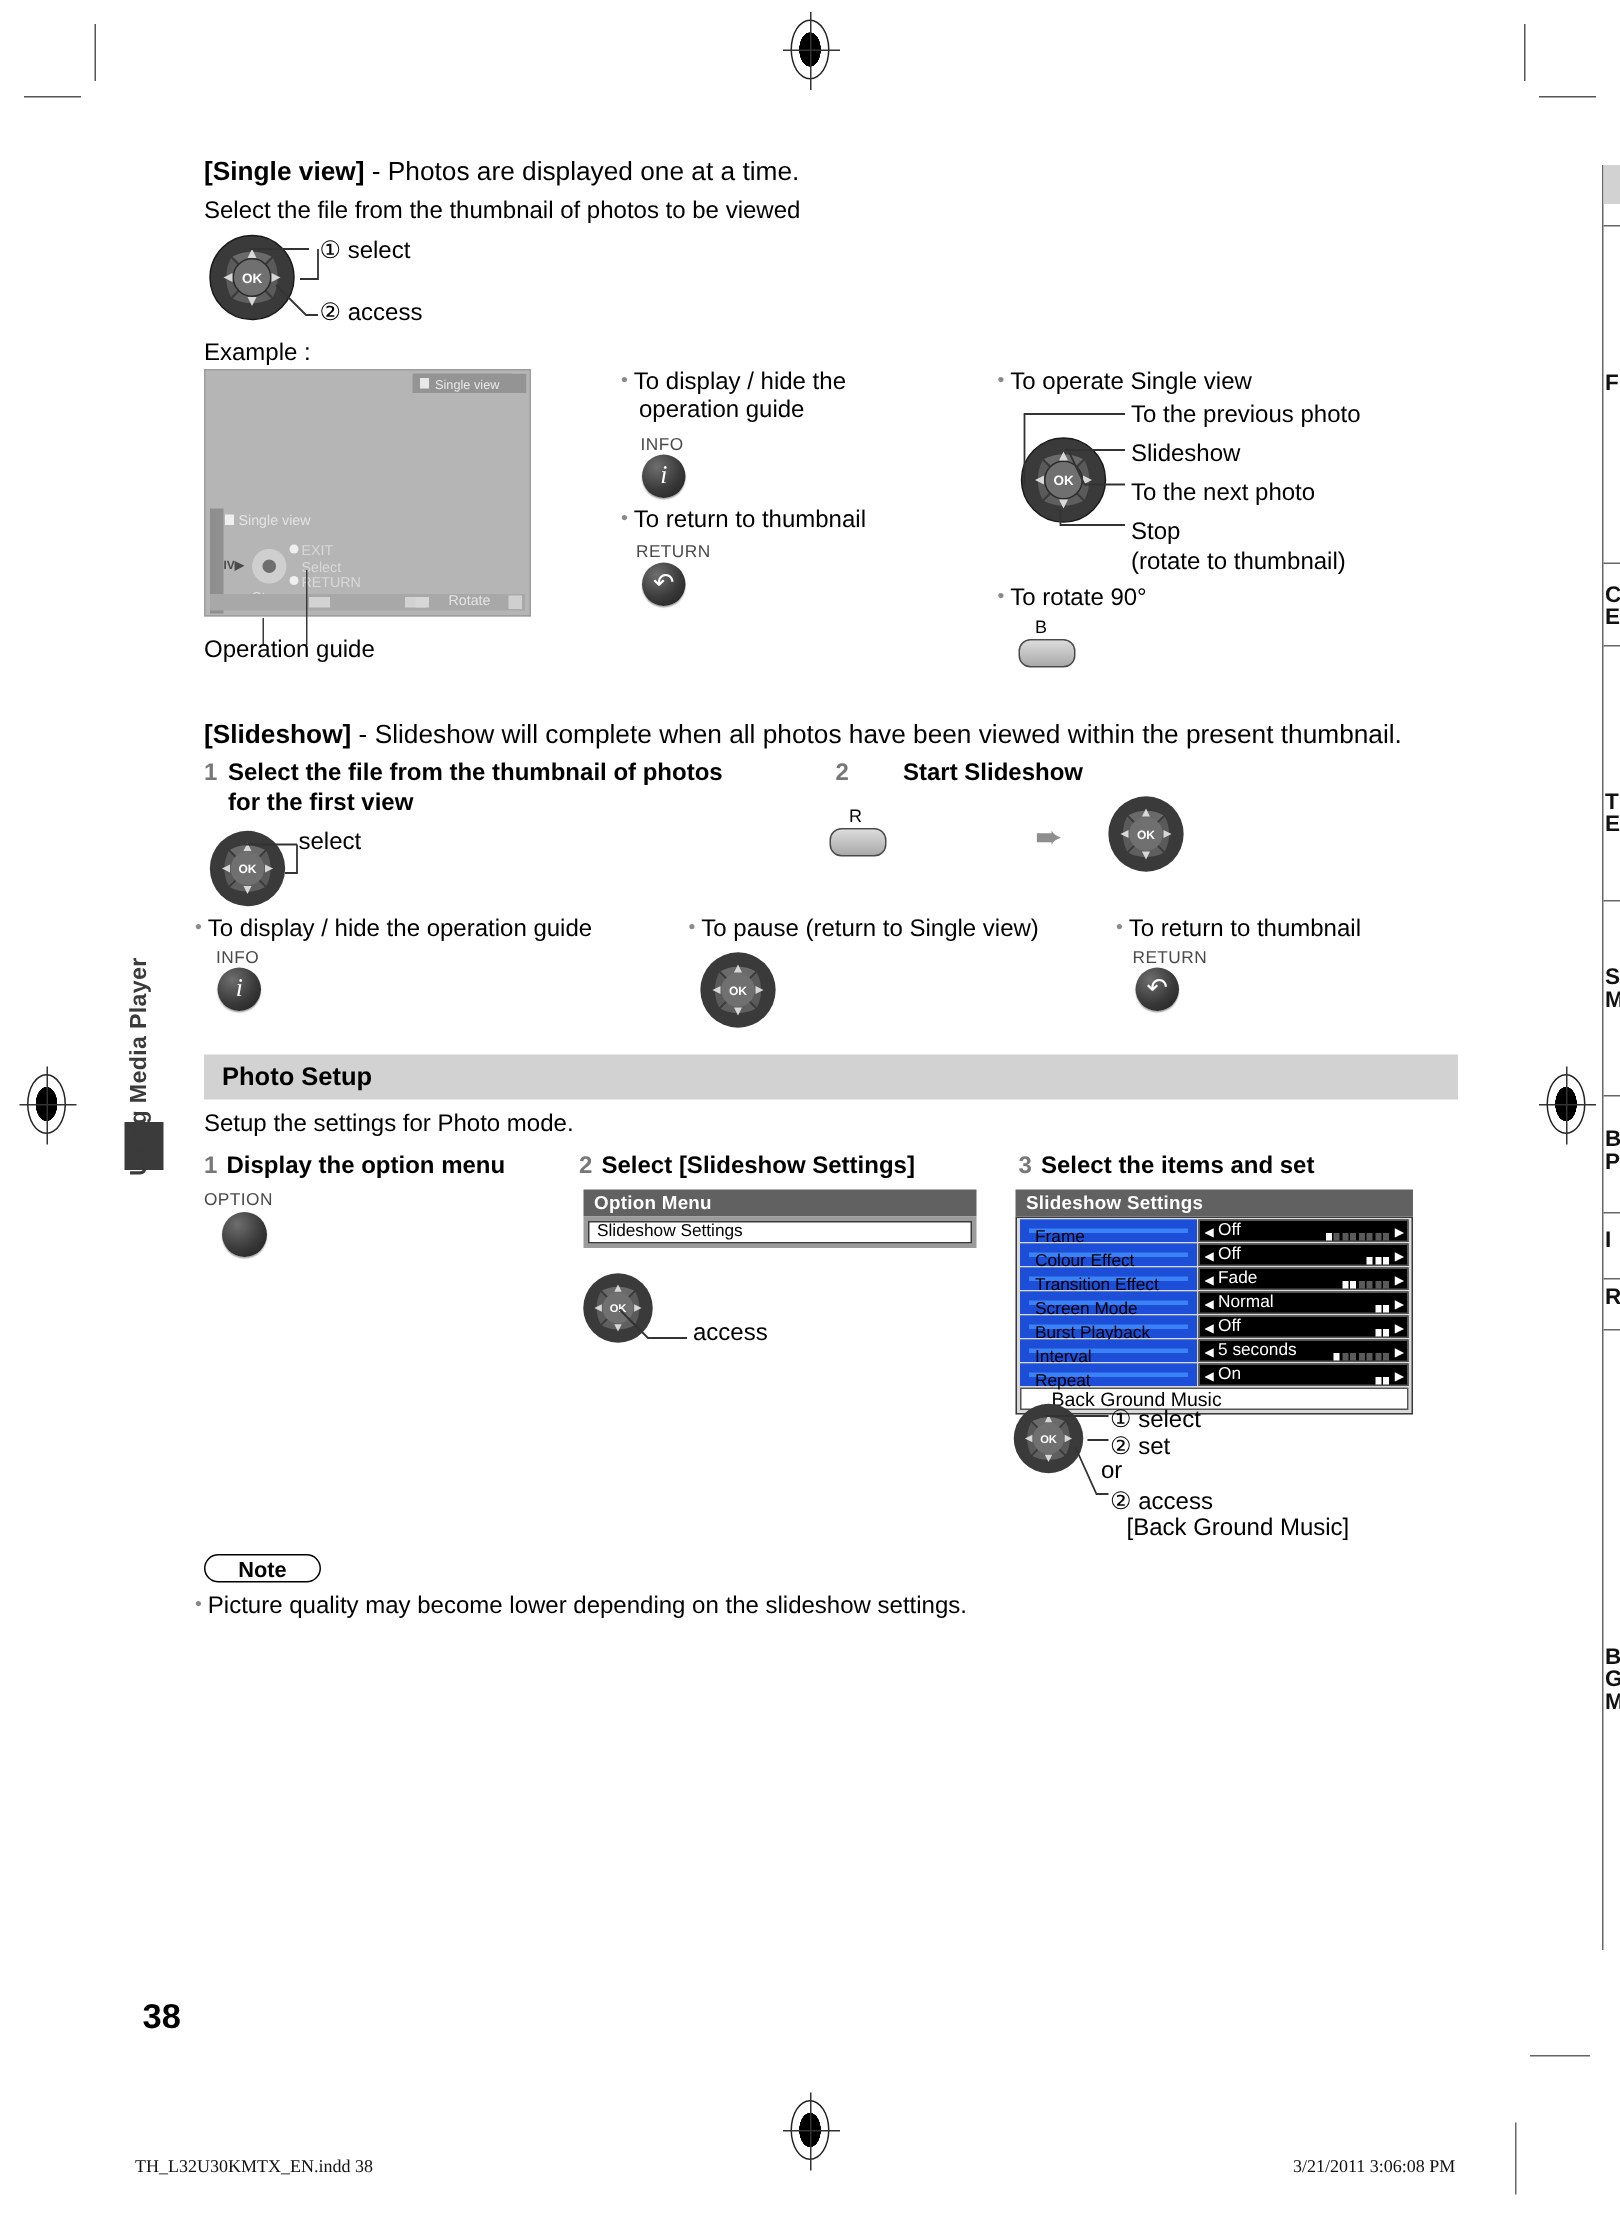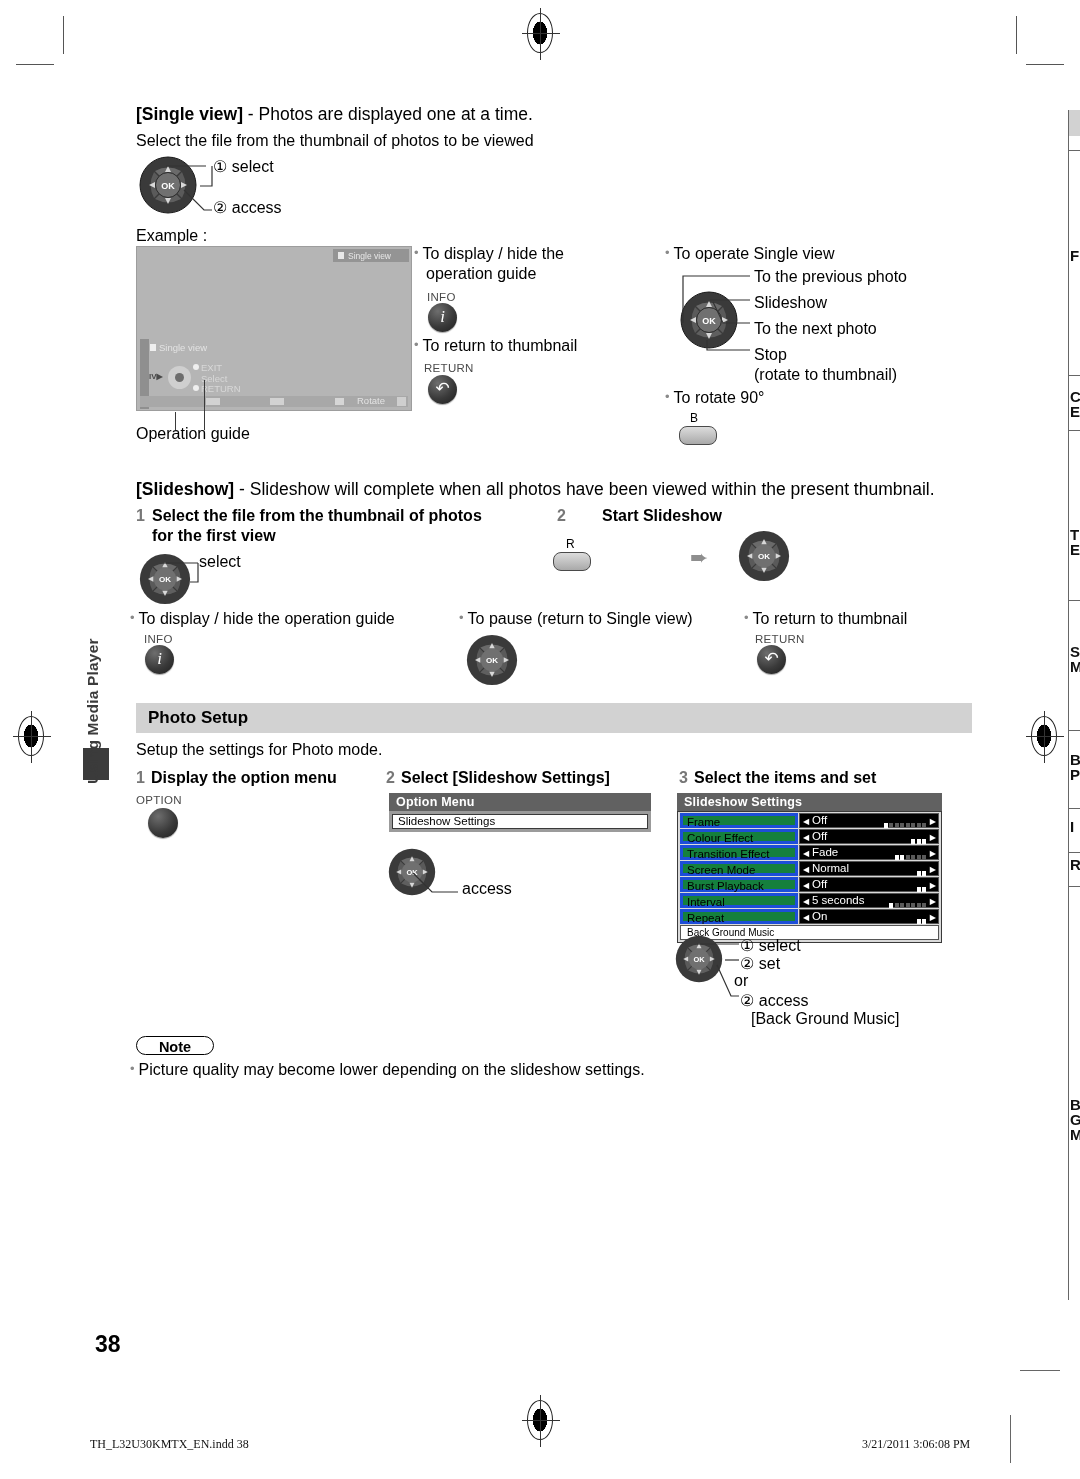--- a/index.html
+++ b/index.html
@@ -50,21 +50,21 @@
     content: "\2022";
     color: #8a8a8a;
     font-size: 13px;
     margin-right: 4px;
     vertical-align: 2px;
   }
 
   
   .tv {
     position: absolute; left: 136px; top: 246px;
-    width: 276px; height: 165px;
+    width: 218px; height: 165px;
     background: #b5b5b5;
     border: 1px solid #9d9d9d;
   }
   .tv-topbar {
     position: absolute; right: 2px; top: 2px;
     height: 13px; background: #949494;
     color: #e8e8e8; font-size: 8.5px;
     padding: 1px 18px 0 5px; line-height: 12px;
   }
   .tv-topbar .sq { display:inline-block; width:6px; height:7px; background:#e8e8e8; margin-right:4px; vertical-align:0px;}
@@ -137,31 +137,31 @@
     padding: 2px 7px; font-weight: bold; letter-spacing:.2px;
   }
   .osd-row {
     background: #fff; border: 1px solid #3a3a3a;
     font-size: 11.5px; height: 15px; line-height: 13px;
     padding-left: 5px; position: relative; margin-top: 1px;
   }
 
   .settings-box { background:#dadada; border:1px solid #3a3a3a; padding:0 2px 2px 2px; }
   .set-row { display:flex; height:15px; margin-top:1px; font-size:11.5px; line-height:13px; }
-  .set-name { flex:0 0 118px; background:#15803d; border:3px solid #1d4ed8; padding-left:4px; }
+  .set-name { flex:0 0 118px; background:#3b82f6; border:6px solid #1d4ed8; padding-left:4px; }
   .set-val {
     flex:1; background:#000; color:#fff; border:1px solid #555; margin-left:1px;
     position:relative; padding-left:12px;
   }
   .set-val .arr-l { position:absolute; left:3px; top:1px; font-size:8px; color:#fff; }
   .set-val .arr-r { position:absolute; right:2px; top:1px; font-size:8px; color:#fff; }
   .set-val .gauge { position:absolute; right:12px; top:4px; height:5px; }
   .set-val .gauge i { display:inline-block; width:4px; height:5px; background:#fff; margin-left:1.5px; }
   .set-val .gauge i.off { background:#5a5a5a; }
-  .set-full { background:#fff; border:1px solid #555; font-size:10px; height:15px; line-height:13px; padding-left:6px; margin-top:1px; color:#000; }
+  .set-full { background:#fff; border:1px solid #555; font-size:13px; height:15px; line-height:13px; padding-left:20px; margin-top:1px; color:#000; }
 
   
   .note-badge {
     position: absolute; left: 136px; top: 1036px;
     width: 78px; height: 19px;
     border: 1.6px solid #000; border-radius: 12px;
     font-size: 14.5px; font-weight: bold; text-align: center; line-height: 20px;
   }
 
   

